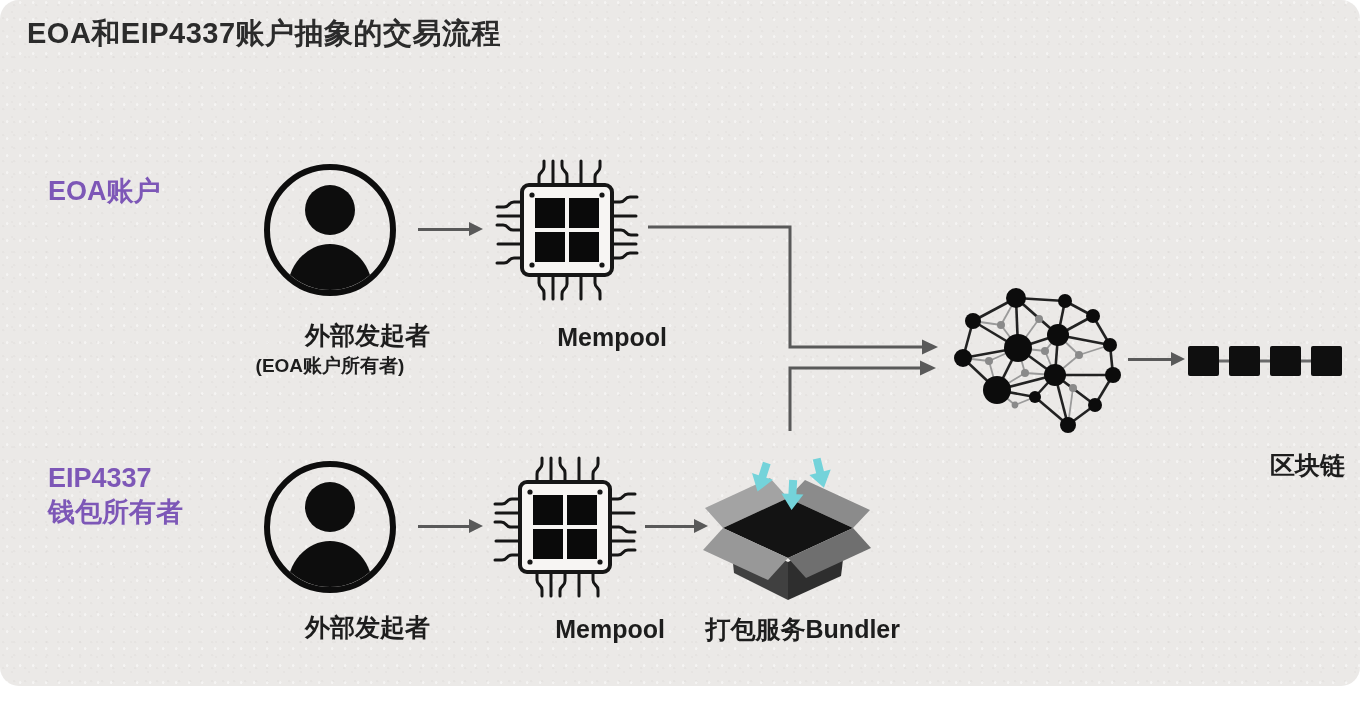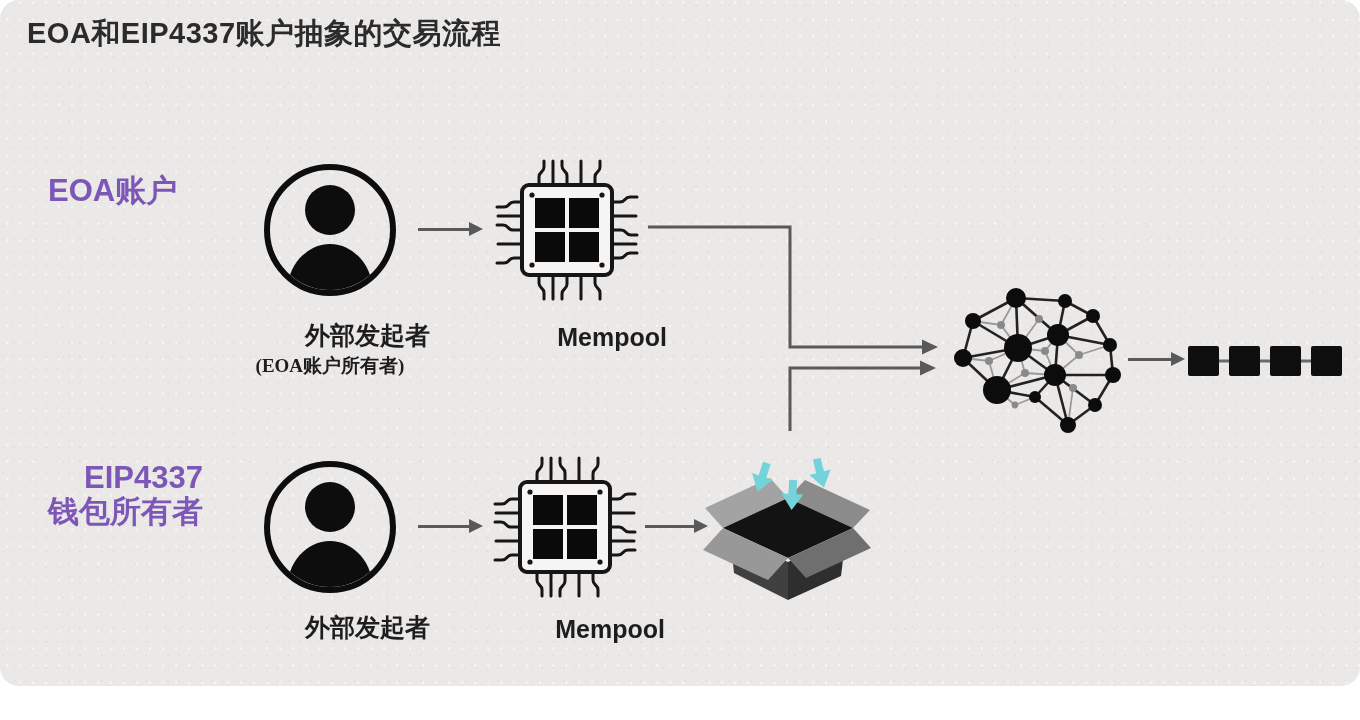--- a/index.html
+++ b/index.html
@@ -9,23 +9,23 @@
     background-color:#ebe9e7;
     background-image:
       radial-gradient(circle at 30% 40%, rgba(120,115,110,0.05) 1px, transparent 1.4px),
       radial-gradient(circle at 70% 80%, rgba(120,115,110,0.045) 1px, transparent 1.4px),
       radial-gradient(circle at 55% 15%, rgba(255,255,255,0.5) 1px, transparent 1.6px);
     background-size:11px 13px, 17px 15px, 13px 17px;
     border-radius:19px;
   }
   .abs{position:absolute;}
   .title{font-size:29px;font-weight:600;color:#2b2b2b;letter-spacing:0.5px;}
-  .purple{color:#7d57b7;font-size:31px;font-weight:600;line-height:34px;}
+  .purple{color:#7d57b7;font-size:27px;font-weight:600;line-height:34px;}
   .caption{font-size:25px;font-weight:700;color:#1d1d1d;text-align:right;line-height:31px;}
-  .caption-sub{font-size:19px;font-weight:600;color:#1d1d1d;text-align:center;font-family:Liberation Serif, serif;}
+  .caption-sub{font-size:19px;font-weight:600;color:#1d1d1d;text-align:center;}
   .harrow{position:absolute;height:3px;background:#595959;}
   .harrow::after{
     content:"";position:absolute;right:-13px;top:-6px;width:0;height:0;
     border-left:14px solid #595959;border-top:7.5px solid transparent;border-bottom:7.5px solid transparent;
   }
   svg{display:block;}
 </style>
 </head>
 <body>
 
@@ -84,21 +84,21 @@
 
       <g id="cyanarrow">
           <path d="M-4 -22 h8 v14 h7 l-11 16 -11 -16 h7 z" fill="#74d3da"></path>
         </g>
     </defs>
   </svg>
 
   <div class="abs title" style="left:27px;top:14px;">EOA和EIP4337账户抽象的交易流程</div>
 
   <div class="abs purple" style="left:48px;top:174px;">EOA账户</div>
-  <div class="abs purple" style="left:48px;top:461px;text-align:right;">
+  <div class="abs purple" style="left:48px;top:461px;">
     <div>EIP4337</div>
     <div>钱包所有者</div>
   </div>
 
   <svg class="abs" style="left:260px;top:160px;" width="140" height="140">
       <use href="#avatar"></use>
     </svg>
 
   <div class="harrow" style="left:418px;top:228px;width:52px;"></div>
 
@@ -147,20 +147,21 @@
 
     <use href="#cyanarrow" transform="translate(60,44) rotate(18)"></use>
     <use href="#cyanarrow" transform="translate(92,62) rotate(3)"></use>
     <use href="#cyanarrow" transform="translate(122,40) rotate(-14)"></use>
   </svg>
 
   <div class="abs caption" style="left:230px;top:612px;width:200px;">外部发起者</div>
   <div class="abs caption" style="left:465px;top:614px;width:200px;">
     <div>Mempool</div>
   </div>
+  <div class="abs caption" style="left:700px;top:614px;width:200px;">打包服务Bundler</div>
 
   <svg class="abs" style="left:953px;top:283px;" width="170" height="155">
     <g stroke="#9a9a9a" stroke-width="1.8">
       <line x1="48" y1="42" x2="63" y2="15"></line>
         <line x1="48" y1="42" x2="65" y2="65"></line>
         <line x1="48" y1="42" x2="20" y2="38"></line>
       <line x1="86" y1="36" x2="63" y2="15"></line>
         <line x1="86" y1="36" x2="105" y2="52"></line>
         <line x1="86" y1="36" x2="65" y2="65"></line>
       <line x1="36" y1="78" x2="10" y2="75"></line>
@@ -240,14 +241,15 @@
 
   <div class="harrow" style="left:1128px;top:358px;width:44px;"></div>
 
   <svg class="abs" style="left:1188px;top:344px;" width="156" height="34">
     <line x1="2" y1="17" x2="154" y2="17" stroke="#6a6a6a" stroke-width="3"></line>
     <rect x="0" y="2" width="31" height="30" rx="2" fill="#0f0f0f"></rect>
     <rect x="41" y="2" width="31" height="30" rx="2" fill="#0f0f0f"></rect>
     <rect x="82" y="2" width="31" height="30" rx="2" fill="#0f0f0f"></rect>
     <rect x="123" y="2" width="31" height="30" rx="2" fill="#0f0f0f"></rect>
   </svg>
+  <div class="abs caption" style="left:1190px;top:450px;width:155px;">区块链</div>
 
 </div>
 
 </body></html>

